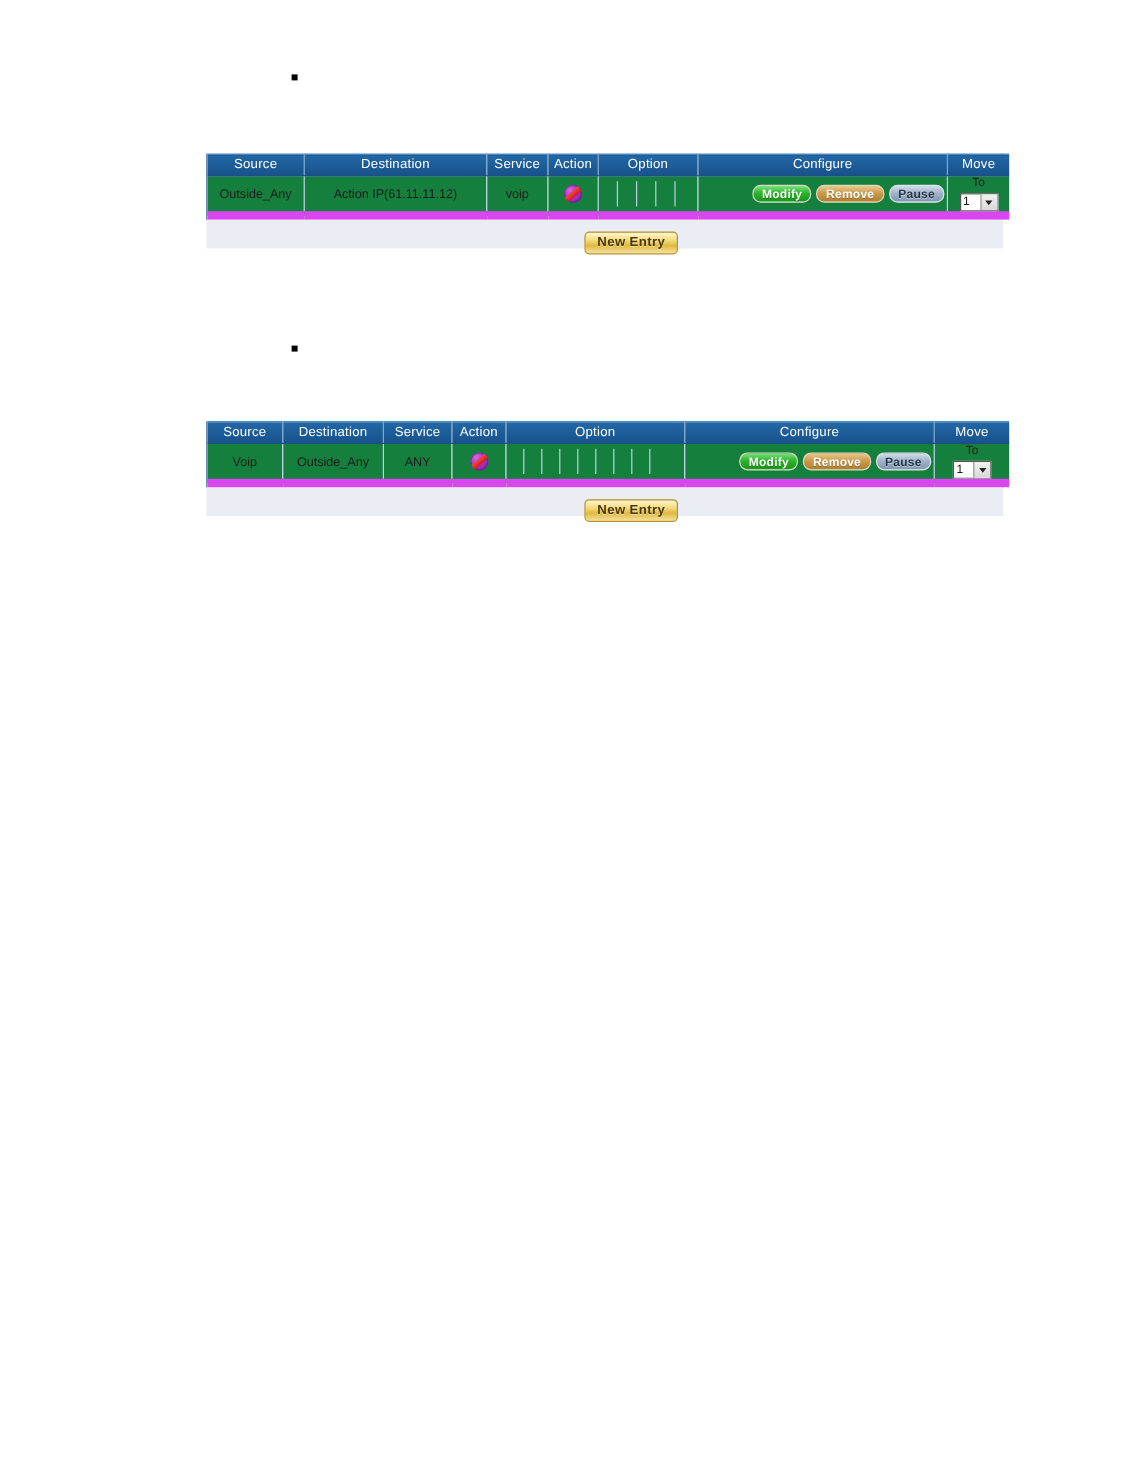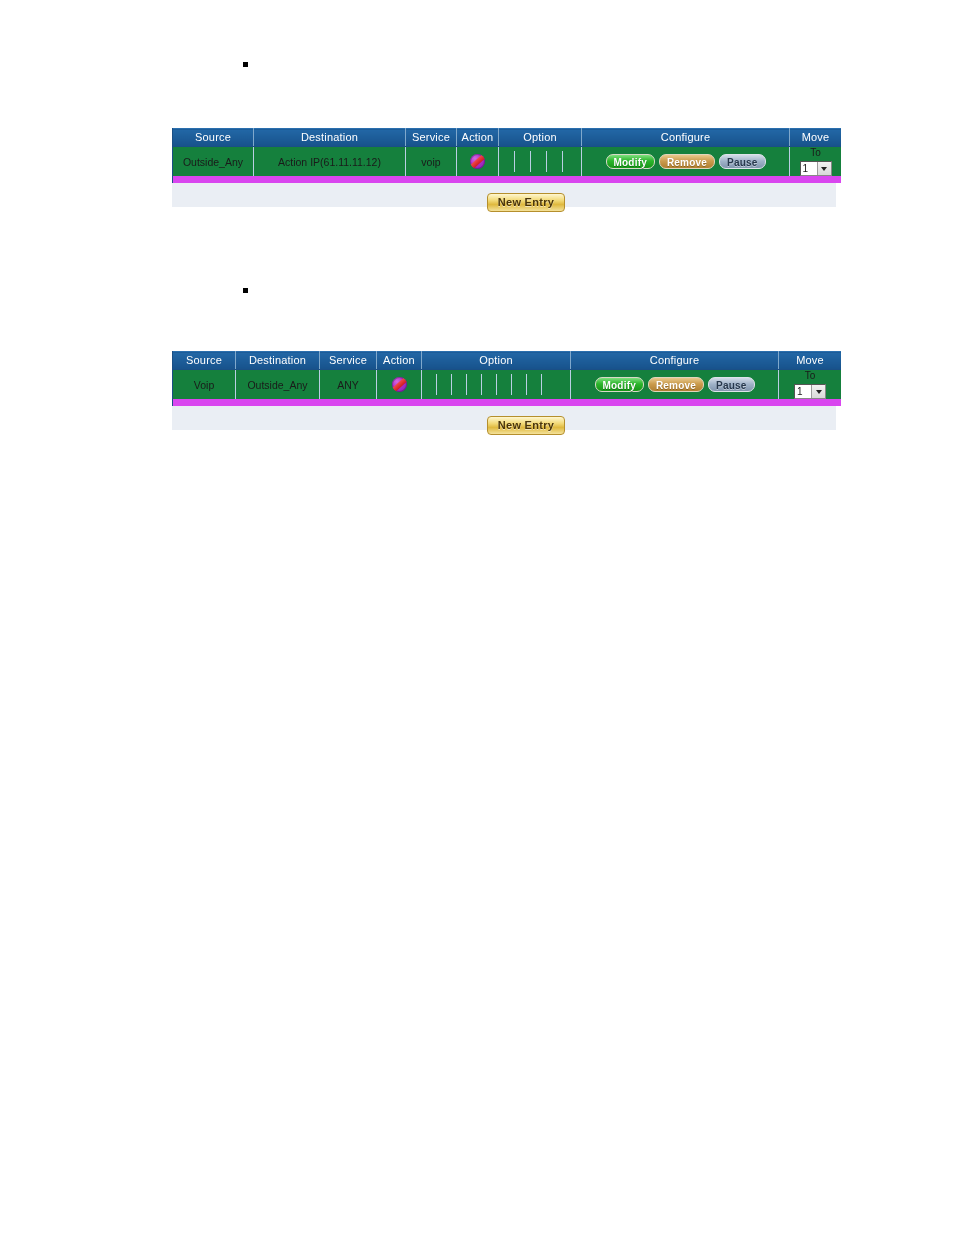--- a/index.html
+++ b/index.html
@@ -112,21 +112,21 @@
     top: 5px;
     width: 24px;
     height: 5px;
     background: linear-gradient(to bottom, #f2484a 0%, #cf1b22 100%);
     transform: rotate(-42deg);
   }
 
   
   .cfg-wrap {
     display: flex;
-    justify-content: center;
+    justify-content: flex-end;
     align-items: center;
     gap: 4px;
   }
   .btn {
     display: inline-block;
     height: 15px;
     line-height: 15px;
     padding: 0 7px;
     font-size: 10px;
     font-weight: bold;

